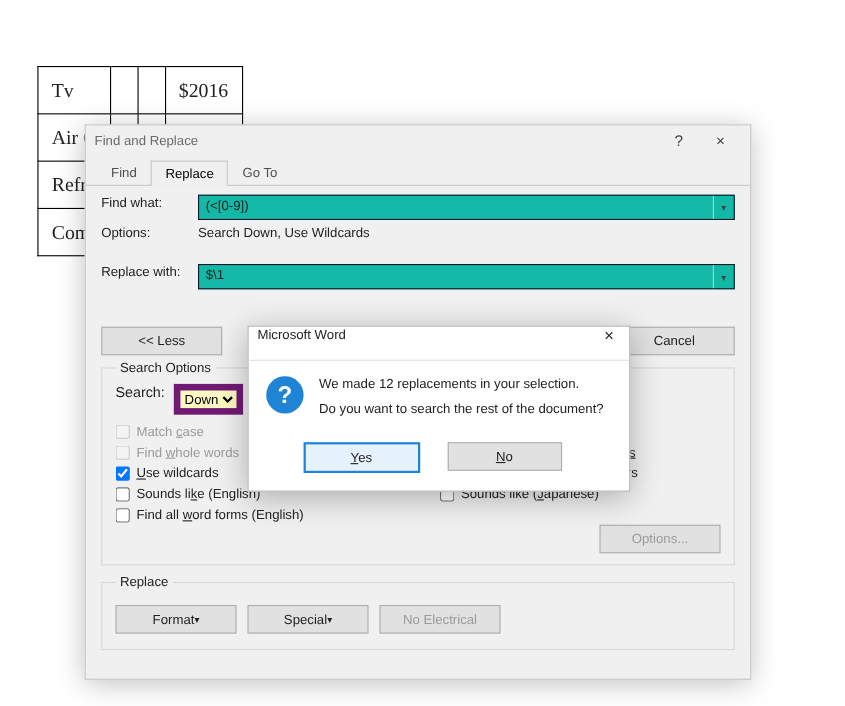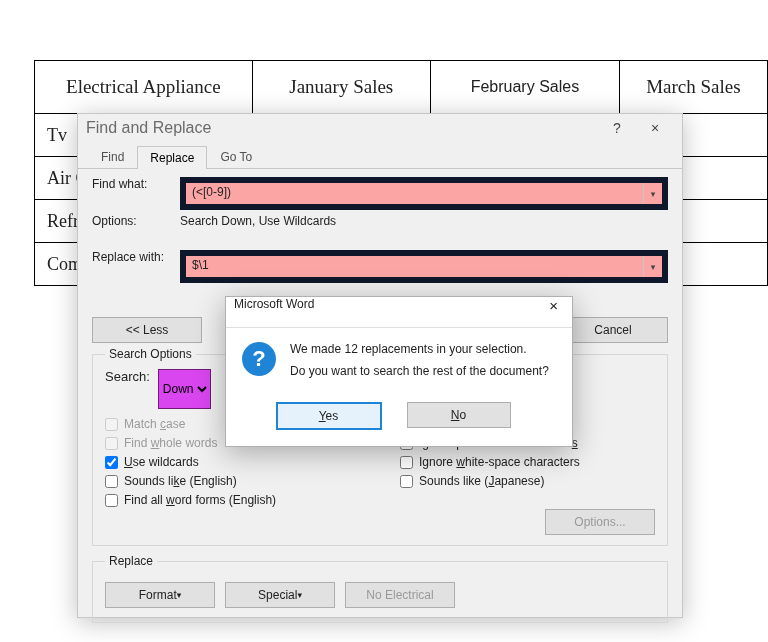--- a/index.html
+++ b/index.html
@@ -7,42 +7,42 @@
   
   table.data{border-collapse:collapse;position:absolute;left:34px;top:60px;font-family:"Times New Roman",serif}
   table.data th,table.data td{border:1.5px solid #000;padding:0 12px;font-weight:normal}
   table.data th{height:52px;font-size:19px}
   table.data td{height:42px;font-size:18px}
   .c1{width:219px}.c2{width:175px}.c3{width:187px}.c4{width:140px}
   table.data th.c3{font-family:"Segoe UI",Tahoma,sans-serif;font-size:16px}
   
   .dlg{position:absolute;left:77px;top:113px;width:604px;height:503px;background:#f0f0f0;border:1px solid #c7c7c7;box-shadow:0 4px 24px rgba(0,0,0,.25)}
   .titlebar{height:28px;display:flex;align-items:center;padding:0 8px;color:#6b6b6b}
-  .titlebar .ttl{flex:1;font-size:16px}
+  .titlebar .ttl{flex:1;font-size:12px}
   .titlebar .wbtn{width:38px;text-align:center;font-size:14px;color:#444}
   .tabs{display:flex;padding:0 10px;border-bottom:1px solid #c7c7c7;height:26px;align-items:flex-end}
   .tab{padding:4px 12px;color:#505050;font-size:12px;border:1px solid transparent;border-bottom:none;position:relative}
   .tab.active{background:#f0f0f0;border-color:#c7c7c7;color:#000;top:1px}
   .body{padding:8px 14px 0 14px}
   .row{display:flex;align-items:flex-start;margin-bottom:4px}
   .lbl{width:88px;font-size:12px}
-  .combo{flex:1;display:flex;border:6px solid #0f172a;background:#fca5a5;height:21px}
+  .combo{flex:1;display:flex;border:1px solid #0f172a;background:#14b8a6;height:21px}
   .combo .txt{flex:1;padding:2px 6px;font-size:12px}
   .combo .dd{width:18px;border-left:1px solid #c7c7c7;display:flex;align-items:center;justify-content:center;color:#444}
   .btnrow{display:flex;gap:10px;margin:6px 0 4px 0}
   .btn{min-width:88px;height:24px;border:1px solid #adadad;background:#e1e1e1;font-size:12px;display:inline-flex;align-items:center;justify-content:center;padding:0 10px;color:#222}
   .btn.disabled{color:#9a9a9a}
   fieldset{border:1px solid #d6d6d6;margin:2px 0 8px 0;padding:8px 12px 10px 12px}
   legend{font-size:12px;padding:0 4px}
   .opts{display:flex;gap:40px}
   .col{flex:1;font-size:12px;display:flex;flex-direction:column;gap:5px}
   .chk{display:flex;align-items:center;gap:6px}
   .chk input{margin:0;width:13px;height:13px}
   .chk.disabled{color:#9a9a9a}
-  select.inline{height:40px;border:1px solid #701a75;background:#d946ef;font-size:12px}
+  select.inline{height:28px;border:6px solid #701a75;background:#fef9c3;font-size:12px}
   
   .u{text-decoration:underline}
   
   .msg{position:absolute;left:225px;top:296px;width:346px;background:#fff;border:1px solid #b0b0b0;box-shadow:0 6px 28px rgba(0,0,0,.3);z-index:3}
   .msg .mtitle{height:30px;display:flex;align-items:flex-start;padding:0 8px;border-bottom:1px solid #e0e0e0;font-size:12px}
   .msg .mtitle .mt{flex:1}
   .msg .mtitle .mx{font-size:15px;padding:0 6px}
   .msg .mbody{display:flex;padding:14px 16px;gap:14px;font-size:12px}
   .msg .qicon{width:34px;height:34px;border-radius:50%;background:#1f84d6;display:flex;align-items:center;justify-content:center;color:#fff;font-size:22px;font-weight:bold;flex-shrink:0}
   .msg .mtxt p{margin:0 0 8px 0}
@@ -52,26 +52,20 @@
   .chev::before{content:"▾";font-size:9px}
   .caret::after{content:" ▾";font-size:9px}
 </style>
 </head>
 <body>
 
 <div class="page">
 
   <table class="data">
     <tbody>
-        <tr>
-      <th class="c1">Electrical Appliance</th>
-      <th class="c2">January Sales</th>
-      <th class="c3">February Sales</th>
-      <th class="c4">March Sales</th>
-    </tr>
     <tr>
       <td>Tv</td>
           <td></td>
           <td></td>
       <td>$2016</td>
     </tr>
     <tr>
       <td>Air C</td>
           <td></td>
           <td></td>

